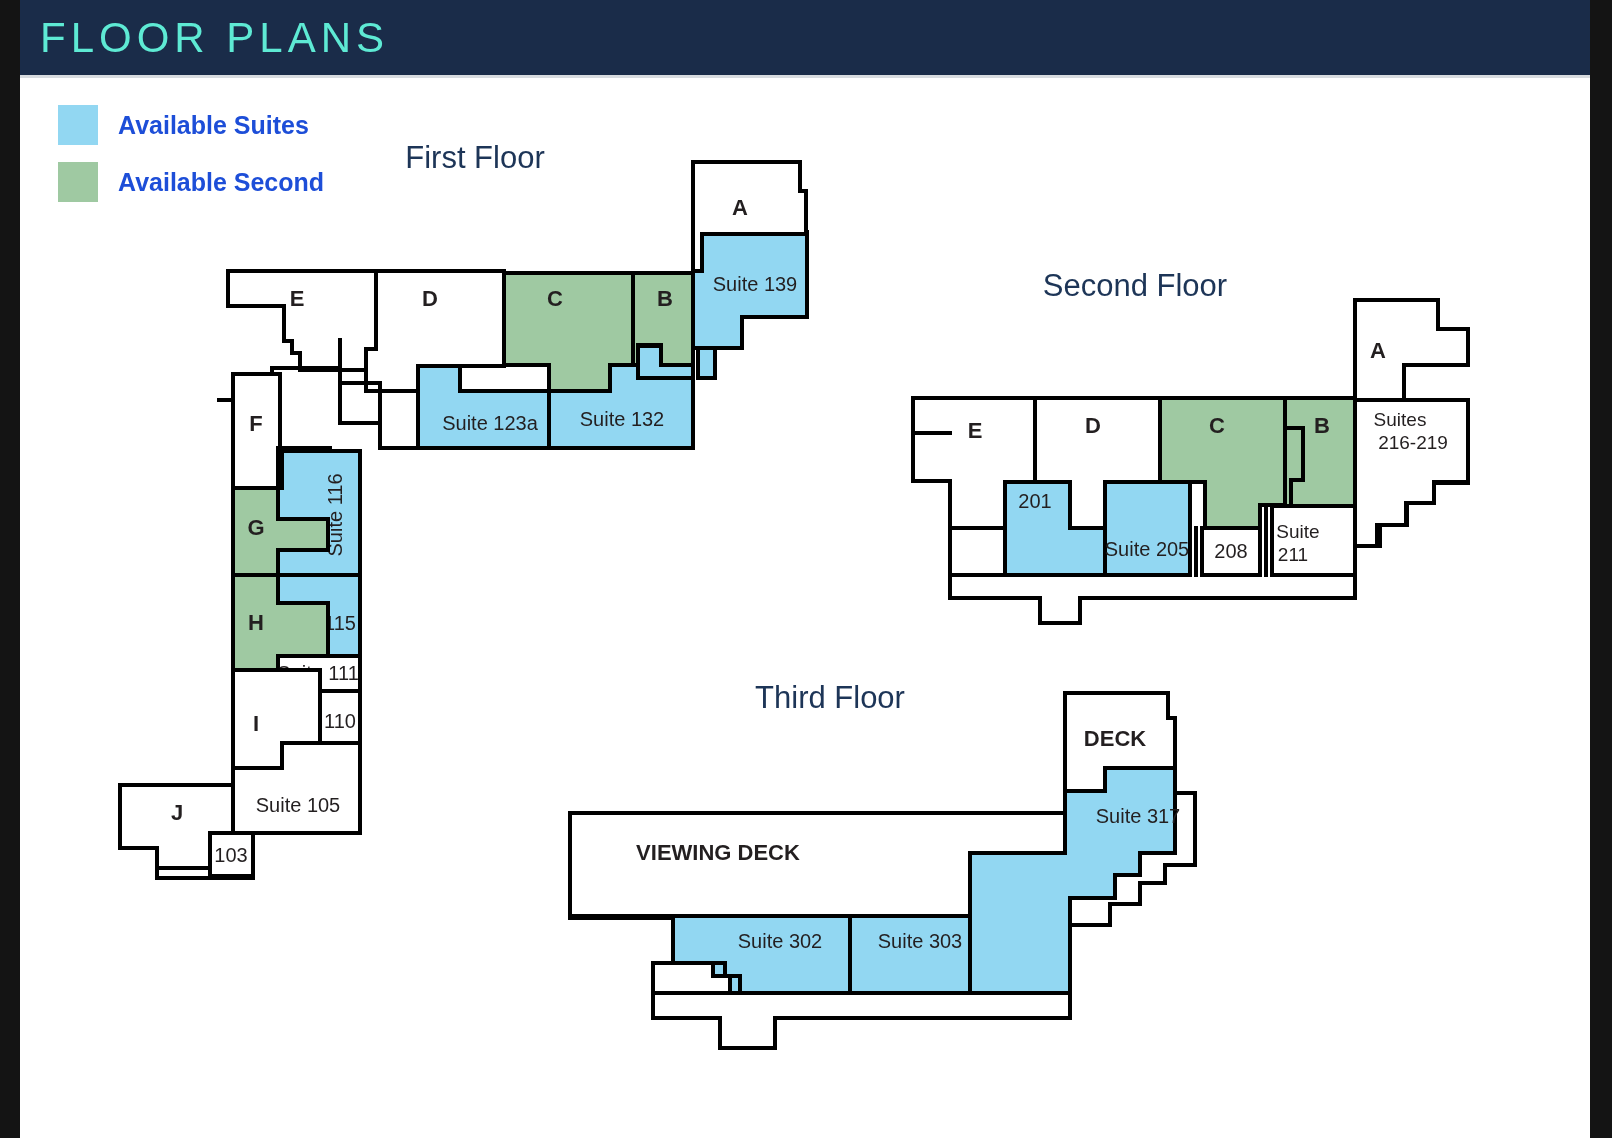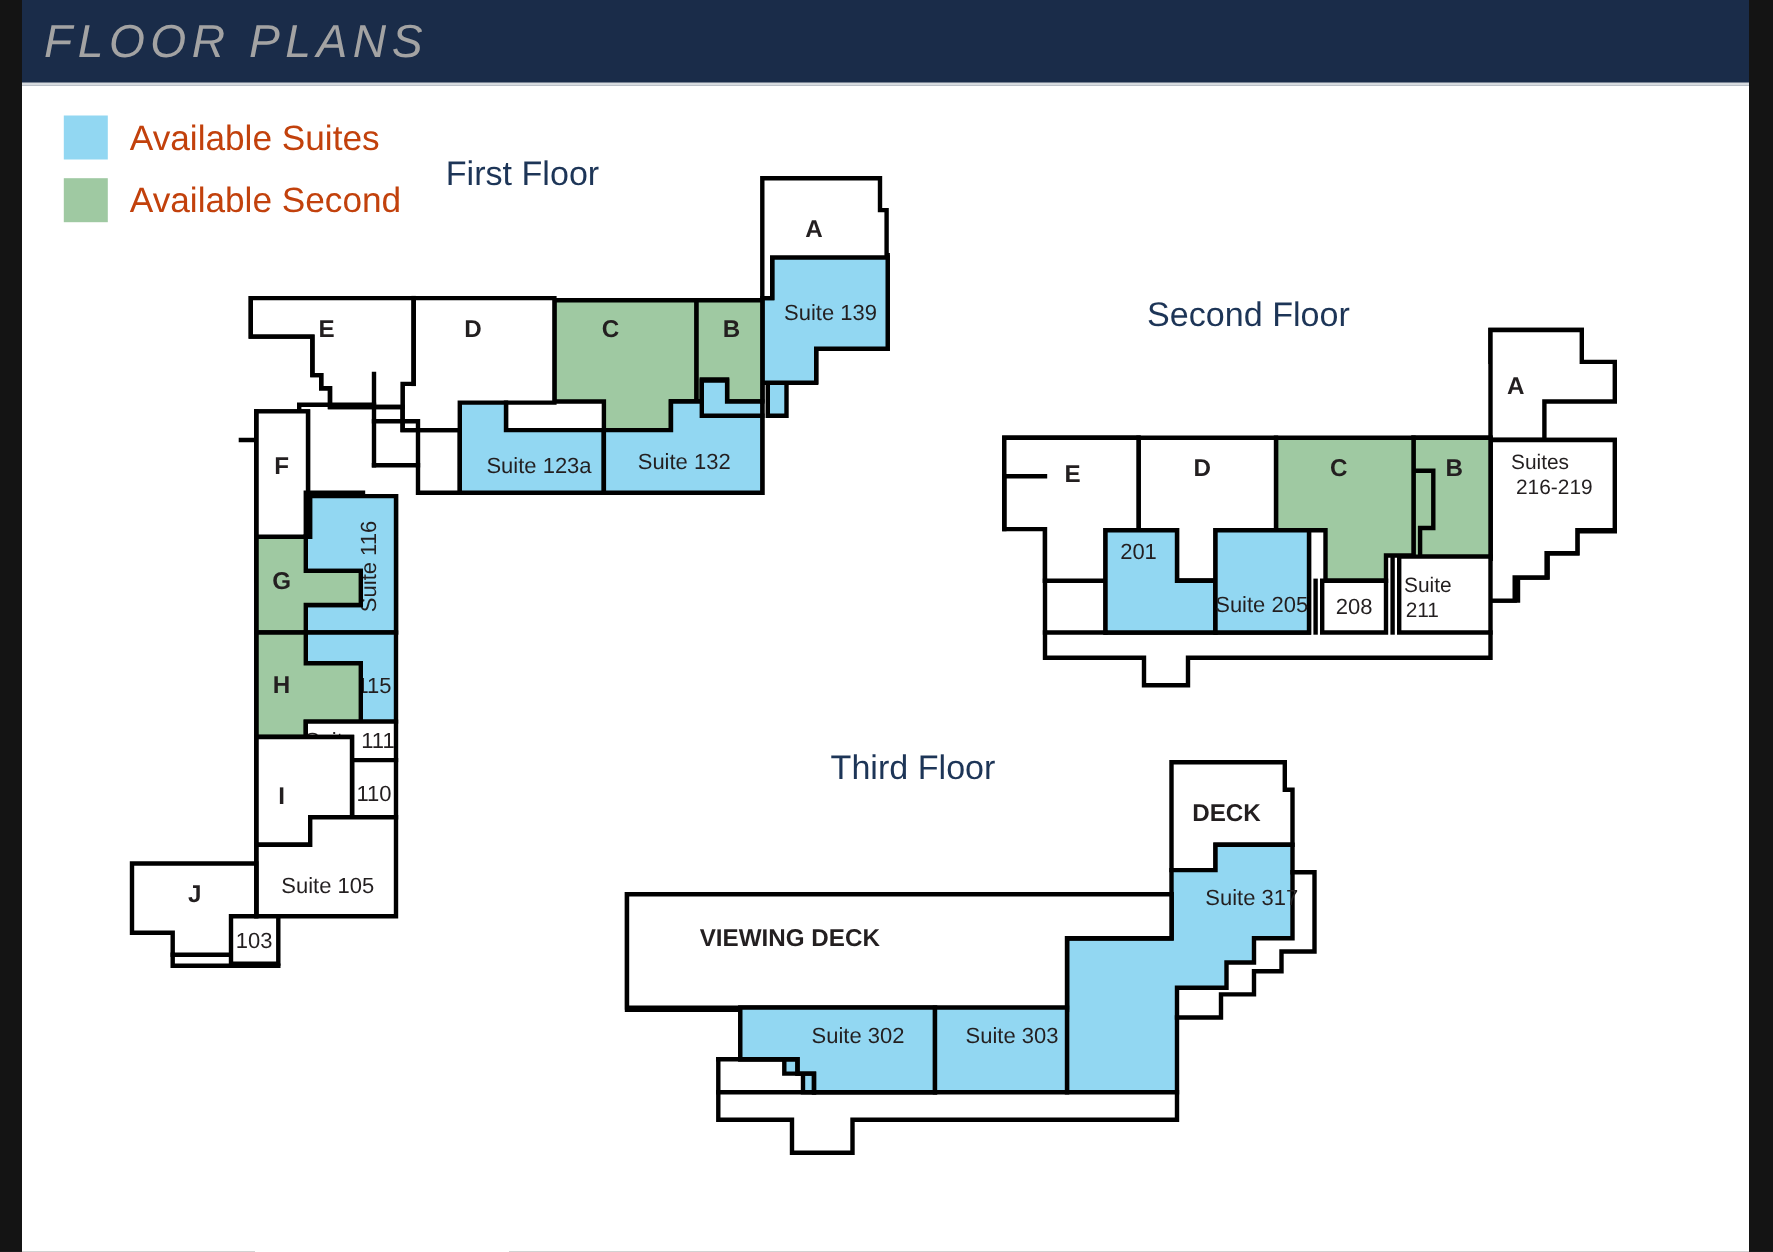--- a/index.html
+++ b/index.html
@@ -48,22 +48,23 @@
     align-items: center;
     height: 42px;
     margin-bottom: 15px;
   }
   .swatch {
     width: 40px;
     height: 40px;
     margin-right: 20px;
   }
   .legend-label {
-    font-size: 32px;
-    color: #c2410c;
+    font-size: 25px;
+    color: #1d4ed8;
+    font-weight: bold;
   }
   .plan-svg {
     position: absolute;
     left: 0;
     top: 78px;
     width: 1570px;
     height: 1060px;
   }
   .floor-title {
     fill: #1d3557;
@@ -100,21 +101,21 @@
   .room-blue { stroke: #000000; stroke-width: 4; stroke-linejoin: miter; }
   .room-green { stroke: #000000; stroke-width: 4; stroke-linejoin: miter; }
   .room-white { fill: #ffffff; stroke: #000000; stroke-width: 4; stroke-linejoin: miter; }
 </style>
 </head>
 <body>
 
 <div class="page">
 
   <div class="header" style="background: rgb(26, 44, 73);">
-    <div class="header-title" style="color: #a3a3a3; font-style: italic;">FLOOR PLANS</div>
+    <div class="header-title" style="color: #5eead4;">FLOOR PLANS</div>
   </div>
 
   <div class="legend">
     <div class="legend-row">
       <div class="swatch" id="sw0" style="background: rgb(146, 215, 242);"></div>
       <div class="legend-label">Available Suites</div>
     </div>
     <div class="legend-row">
       <div class="swatch" id="sw1" style="background: rgb(159, 201, 162);"></div>
       <div class="legend-label">Available Second</div>

